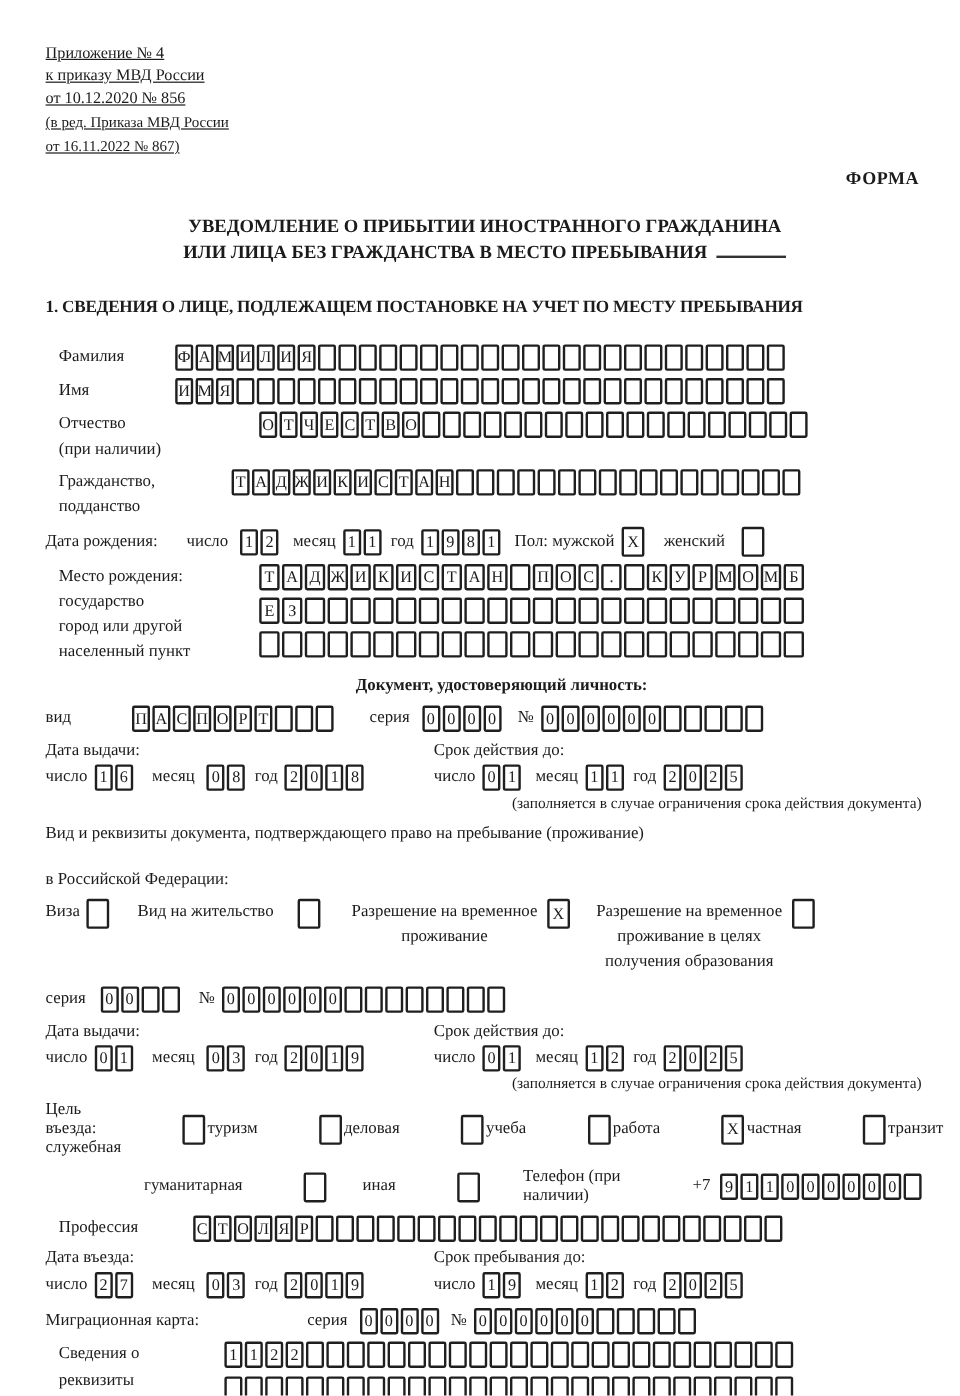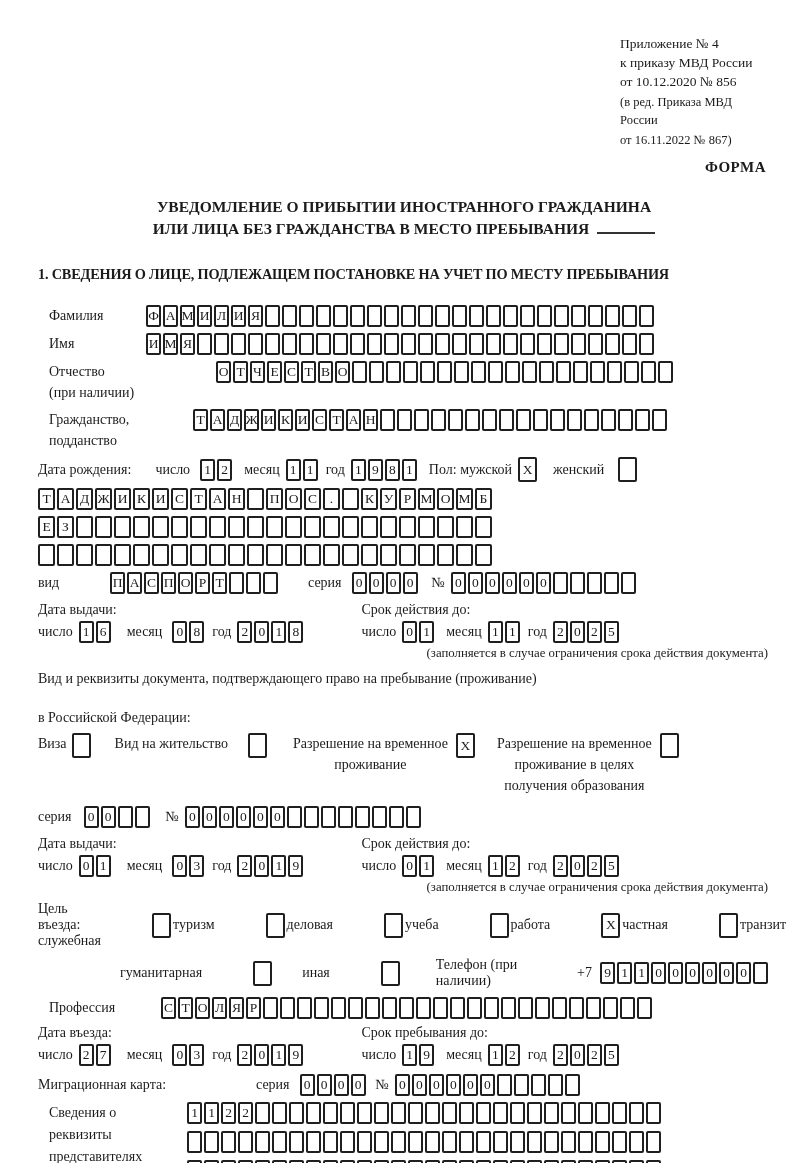--- a/index.html
+++ b/index.html
@@ -1,21 +1,21 @@
 <!DOCTYPE html>
 <html lang="ru"><head>
 <meta charset="utf-8">
 <style>
   * { box-sizing: border-box; margin: 0; padding: 0; }
   html,body { width: 800px; height: 1163px; background: #ffffff; overflow: hidden; }
   body { color: #1b1b1b; font-family: "Liberation Serif", "DejaVu Serif", serif; font-size: 14px; }
   .page { padding: 34px 30px 0 38px; width: 800px; }
 
   
-  .hdr { margin-left: 582px; line-height: 19px; font-size: 13.5px; }
+  .hdr { line-height: 19px; font-size: 13.5px; text-decoration: underline; }
   .hdr .small { font-size: 12.5px; margin-top: 2px; line-height: 18px; }
   .forma { text-align: right; padding-right: 4px; font-weight: bold; font-size: 15px; margin-top: 10px; letter-spacing: .5px; }
 
   
   .title { text-align: center; font-weight: bold; font-size: 15.5px; line-height: 22px; margin-top: 20px; }
   .blank-line { display: inline-block; width: 58px; border-bottom: 2px solid #333; height: 14px; margin-left: 8px; }
   .sect { font-weight: bold; font-size: 14.3px; margin-top: 26px; letter-spacing: -0.2px; }
 
   
   .rows { margin-top: 22px; }
@@ -261,20 +261,26 @@
       <span class="boxes chk gap14">
           <span class="cell">X</span>
         </span>
       <span class="gap14">женский</span>
       <span class="boxes chk">
           <span class="cell">&nbsp;</span>
         </span>
     </div>
 
     <div class="frow" style="margin-top:4px;">
+      <div class="flabel w167">
+        <div>Место рождения:</div>
+        <div>государство</div>
+        <div>город или другой</div>
+        <div>населенный пункт</div>
+      </div>
       <div>
         <div class="boxes wide stackgap">
             <span class="cell">Т</span>
             <span class="cell">А</span>
             <span class="cell">Д</span>
             <span class="cell">Ж</span>
             <span class="cell">И</span>
             <span class="cell">К</span>
             <span class="cell">И</span>
             <span class="cell">С</span>
@@ -343,20 +349,21 @@
             <span class="cell">&nbsp;</span>
             <span class="cell">&nbsp;</span>
             <span class="cell">&nbsp;</span>
             <span class="cell">&nbsp;</span>
             <span class="cell">&nbsp;</span>
             <span class="cell">&nbsp;</span>
           </div>
       </div>
     </div>
 
+    <div class="doc-head">Документ, удостоверяющий личность:</div>
 
     <div class="frow inline">
       <span class="w72">вид</span>
       <span class="boxes" style="margin-right:28px;">
           <span class="cell">П</span>
           <span class="cell">А</span>
           <span class="cell">С</span>
           <span class="cell">П</span>
           <span class="cell">О</span>
           <span class="cell">Р</span>

